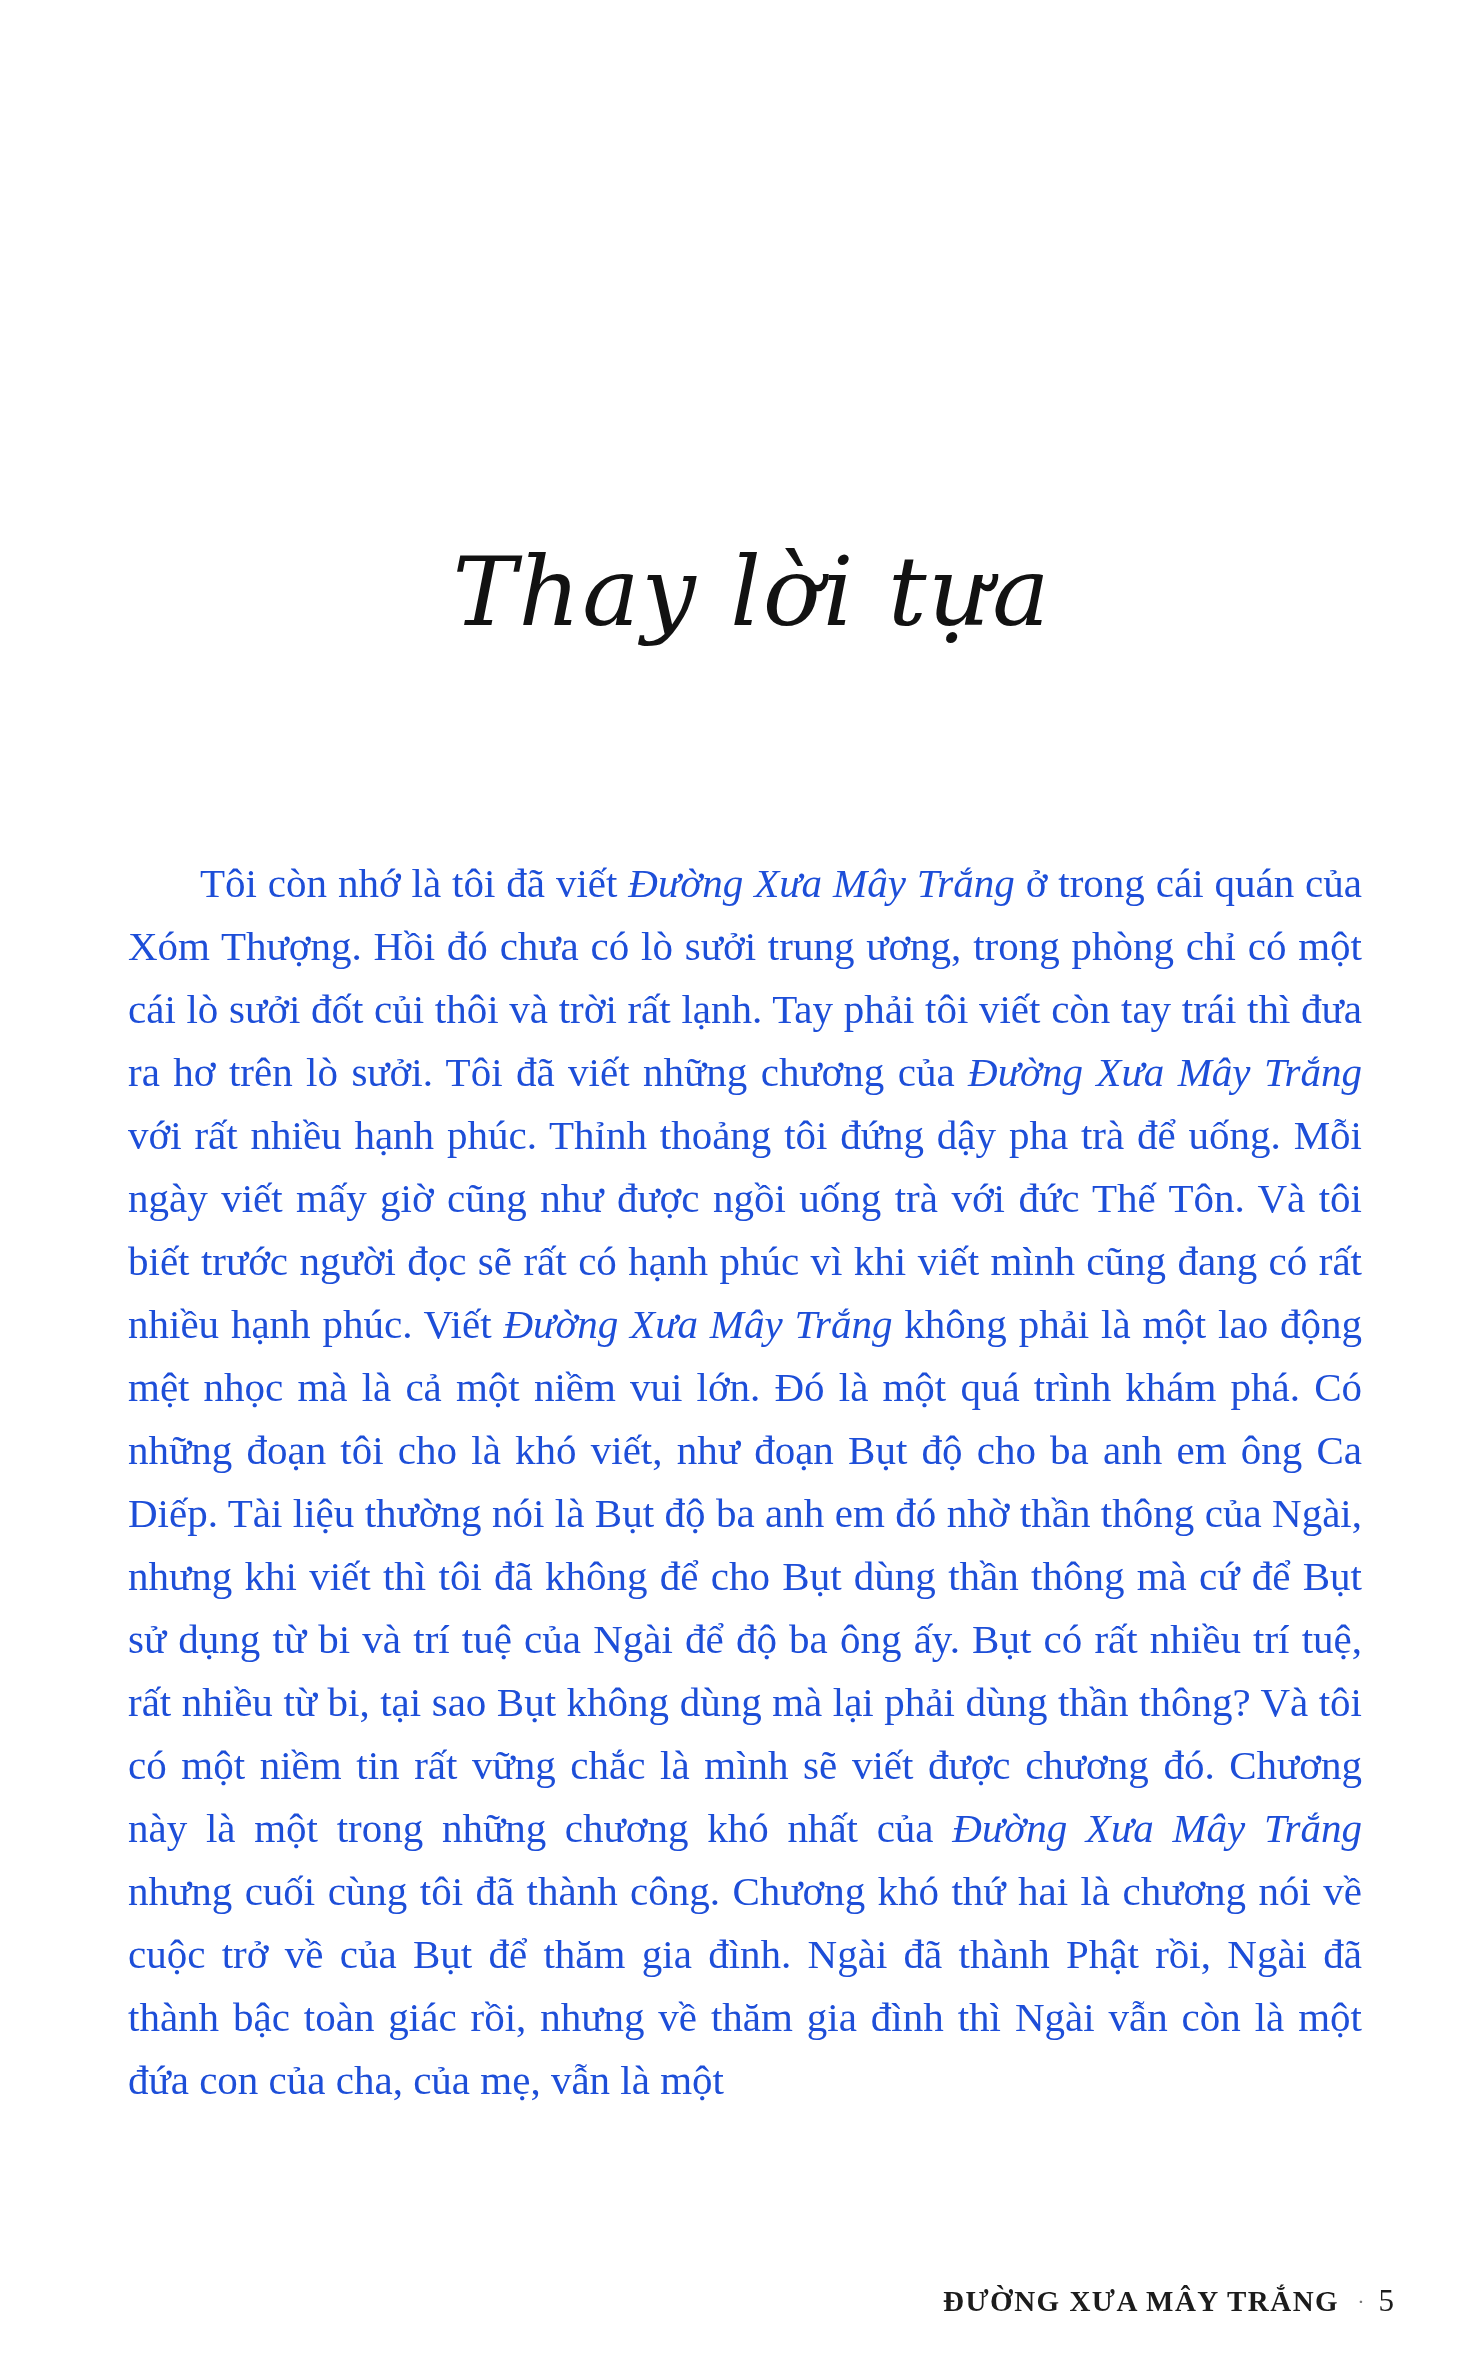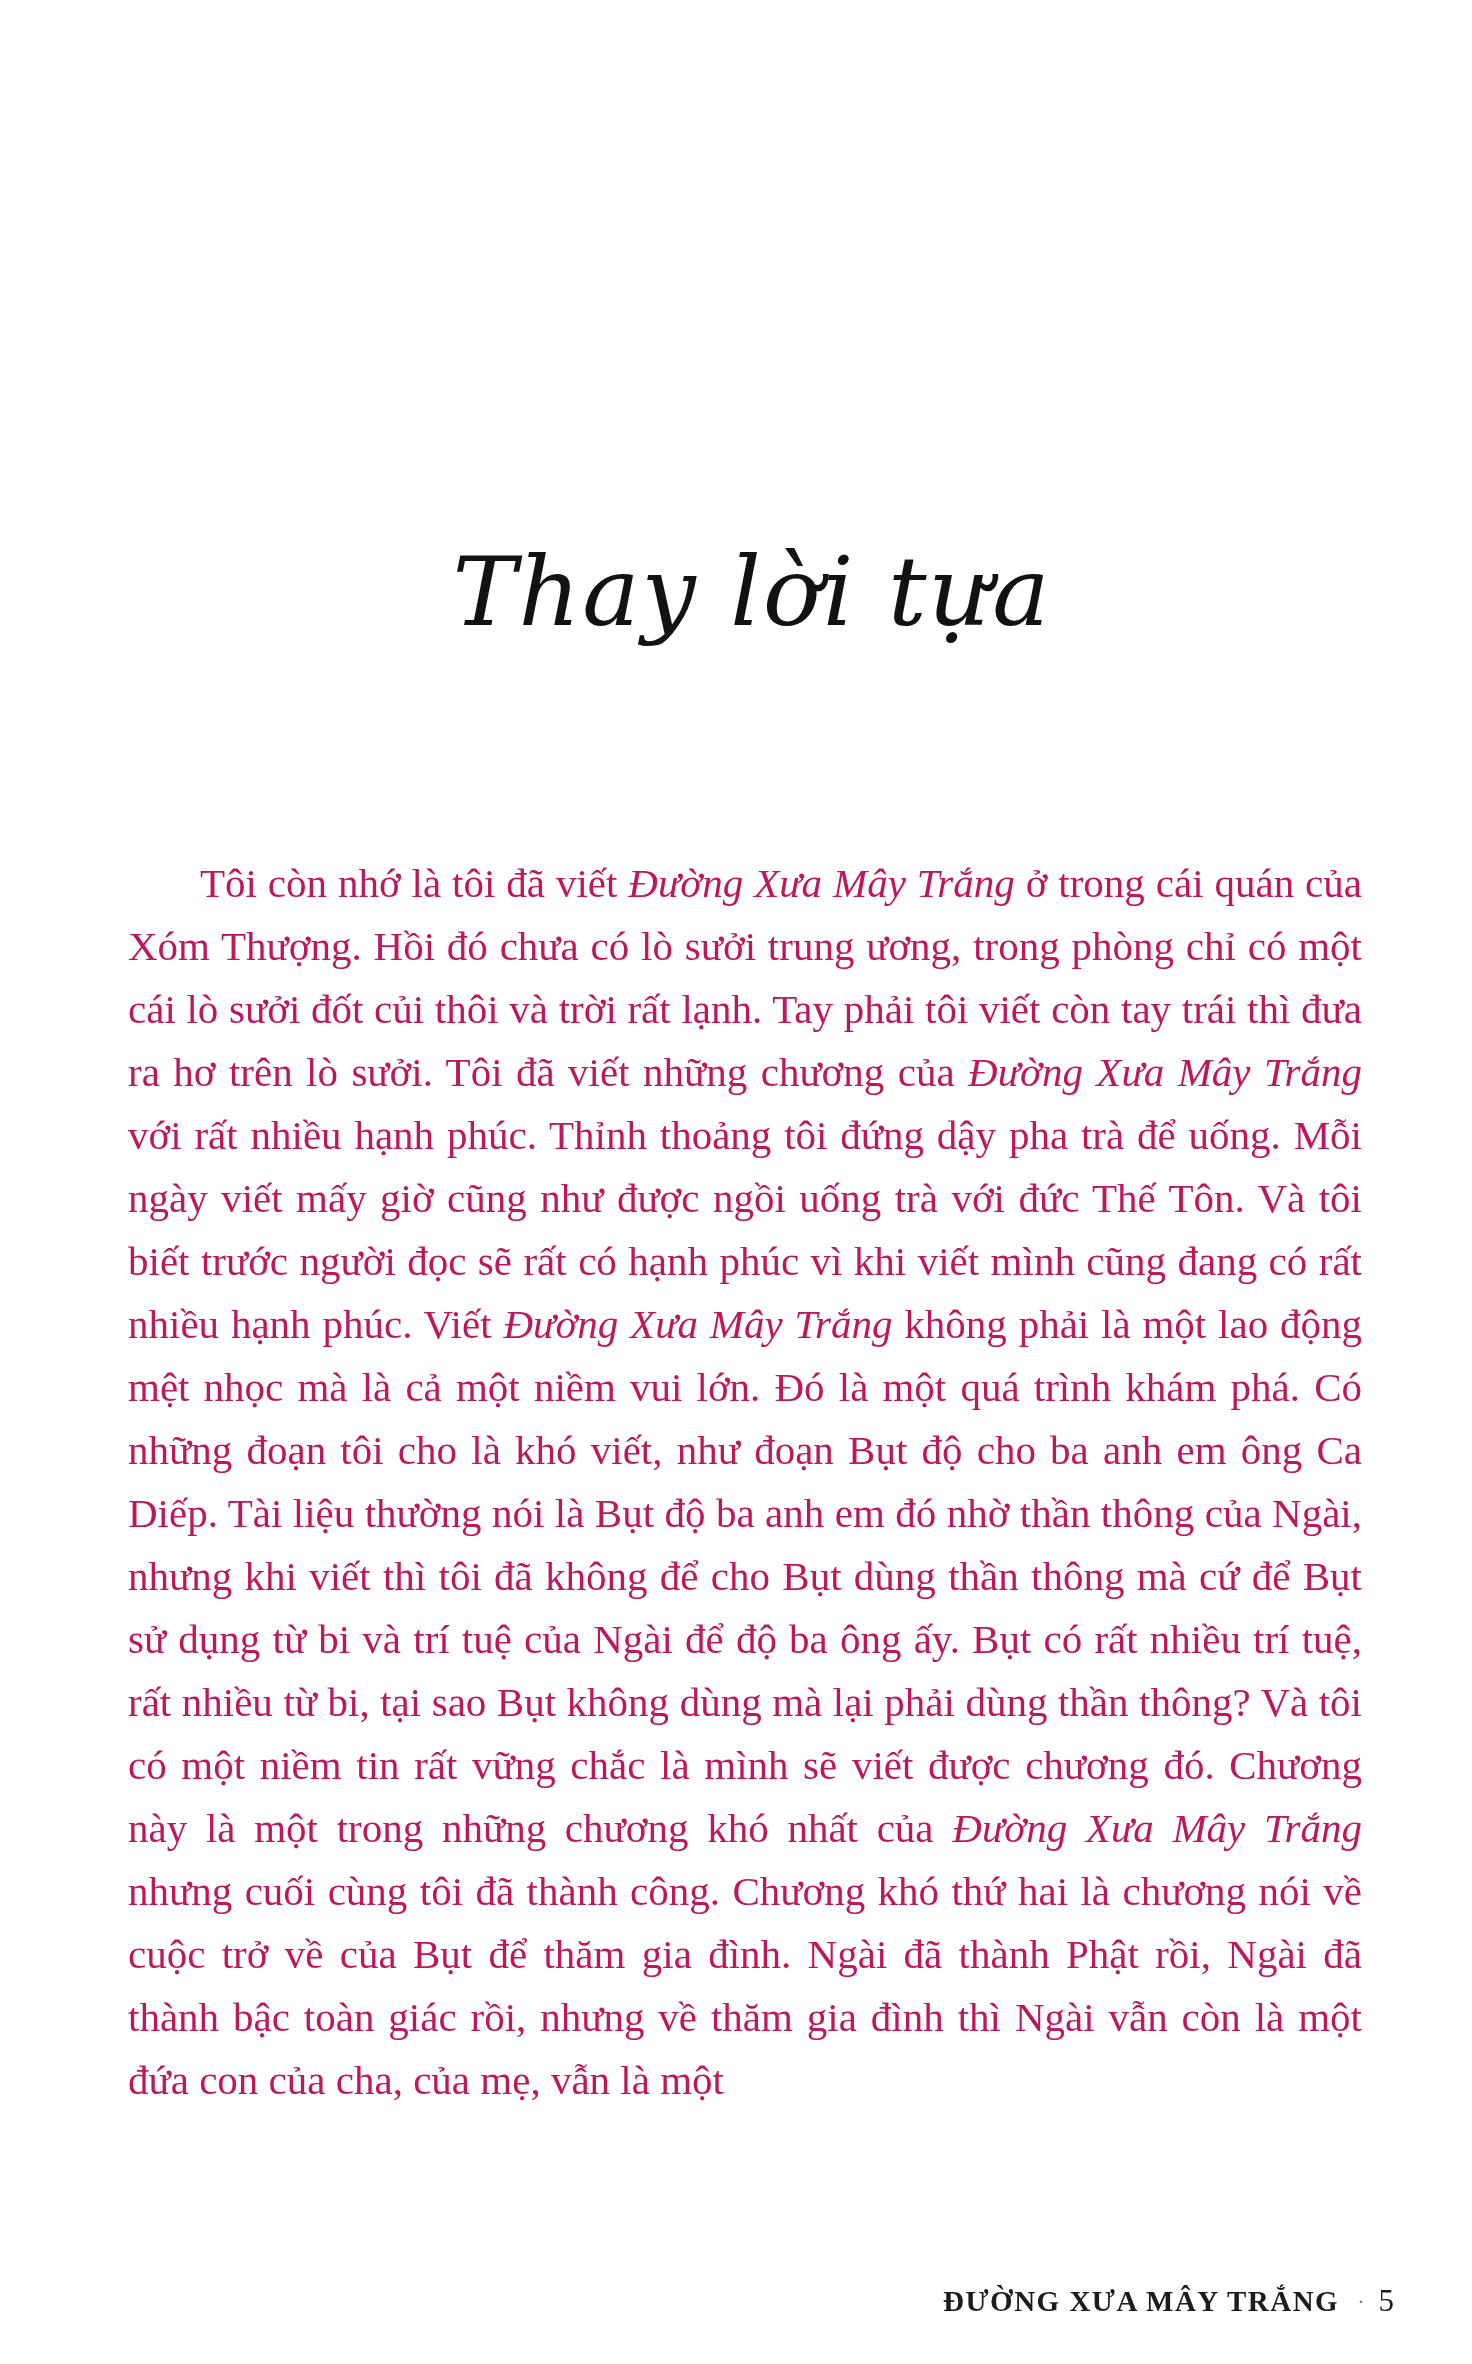--- a/index.html
+++ b/index.html
@@ -33,21 +33,21 @@
   }
   .body-text {
     position: absolute;
     top: 852px;
     left: 128px;
     width: 1234px;
     font-size: 41px;
     line-height: 63px;
     text-align: justify;
     text-indent: 72px;
-    color: #be185d;
+    color: #1d4ed8;
   }
   .body-text .em {
     font-style: italic;
   }
   .running-footer {
     position: absolute;
     top: 2252px;
     right: 110px;
     text-align: right;
     white-space: nowrap;

